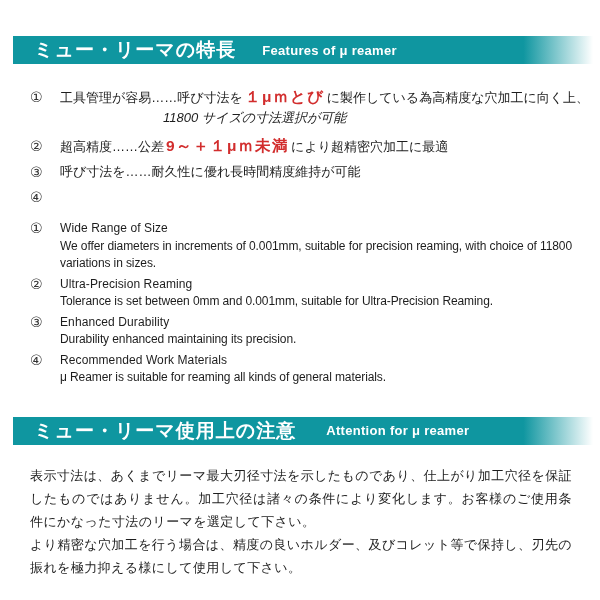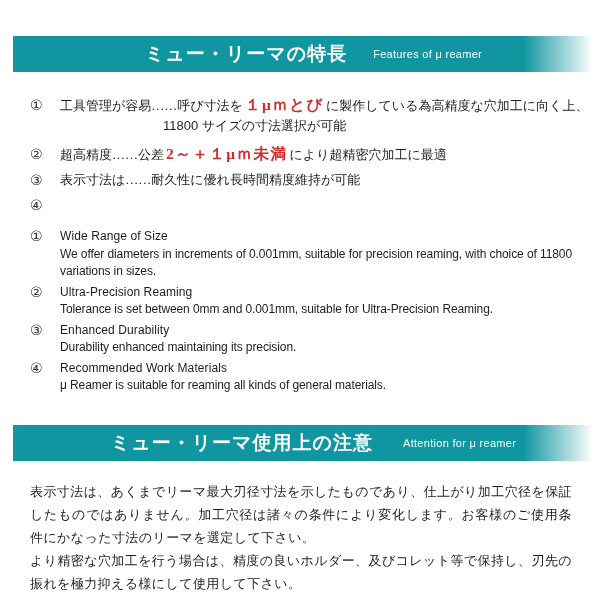--- a/index.html
+++ b/index.html
@@ -9,71 +9,71 @@
   }
   * { margin:0; padding:0; box-sizing:border-box; }
   html,body { width:600px; height:600px; background:#ffffff; overflow:hidden; }
   body {
     font-family:"Liberation Sans","DejaVu Sans",sans-serif;
     color:var(--text);
   }
   .banner {
     margin-left:13px;
     width:580px;
-    height:36px;
+    height:28px;
     display:flex;
     align-items:center;
     background:linear-gradient(90deg, var(--banner) 0%, var(--banner) 88%, #ffffff 100%);
     color:#ffffff;
-    justify-content:center;
   }
   .banner-1 { margin-top:36px; }
   .banner-2 { margin-top:30px;gap:24px; }
   .banner-title {
     font-size:19px;
     font-weight:bold;
     padding-left:21px;
     letter-spacing:1px;
     white-space:nowrap;
   }
   .banner-subtitle {
-    font-size:11px;
-    font-weight:normal;
+    font-size:13px;
+    font-weight:bold;
     margin-left:26px;
     letter-spacing:0.3px;
     white-space:nowrap;
   }
   .banner-2 .banner-subtitle { margin-left:6px; }
 
   .jp-list { margin:23px 26px 0 30px; }
   .jp-item {
     display:flex;
     font-size:13px;
     line-height:20px;
   }
   .jp-item-1 { margin-bottom:8px; }
   .jp-item-2, .jp-item-3 { margin-bottom:5px; }
   .num {
     flex:0 0 18px;
     margin-right:12px;
     font-size:14px;
     color:#333333;
   }
-  .jp-line1 { white-space:nowrap;font-family:Liberation Serif, serif; }
+  .jp-line1 { white-space:nowrap; }
   .em {
     color:var(--accent_red);
     font-weight:bold;
     font-size:15.5px;
     letter-spacing:1.5px;
     padding:0 2px;
   }
   .jp-line2 {
     display:block;
     padding-left:103px;
     white-space:nowrap;
+    font-style:italic;
   }
 
   .en-list { margin:13px 28px 0 30px; }
   .en-item {
     display:flex;
     font-size:12px;
     line-height:17.5px;
     margin-bottom:3px;
   }
   .en-text { flex:1; }
@@ -102,28 +102,28 @@
     <span class="num">①</span>
     <div>
       <span class="jp-line1"><span>工具管理が容易……呼び寸法を</span><span class="em">１μｍとび</span><span>に製作している為高精度な穴加工に向く上、</span></span>
       <span class="jp-line2">11800 サイズの寸法選択が可能</span>
     </div>
   </div>
 
   <div class="jp-item jp-item-2">
     <span class="num">②</span>
     <div>
-      <span class="jp-line1"><span>超高精度……公差</span><span class="em">2～＋１μｍ未満</span><span>により超精密穴加工に最適</span></span>
+      <span class="jp-line1"><span>超高精度……公差</span><span class="em">9～＋１μｍ未満</span><span>により超精密穴加工に最適</span></span>
     </div>
   </div>
 
   <div class="jp-item jp-item-3">
     <span class="num">③</span>
     <div>
-      <span class="jp-line1">表示寸法は……耐久性に優れ長時間精度維持が可能</span>
+      <span class="jp-line1">呼び寸法を……耐久性に優れ長時間精度維持が可能</span>
     </div>
   </div>
 
   <div class="jp-item jp-item-4">
     <span class="num">④</span>
   </div>
 
 </div>
 
 <div class="en-list">

